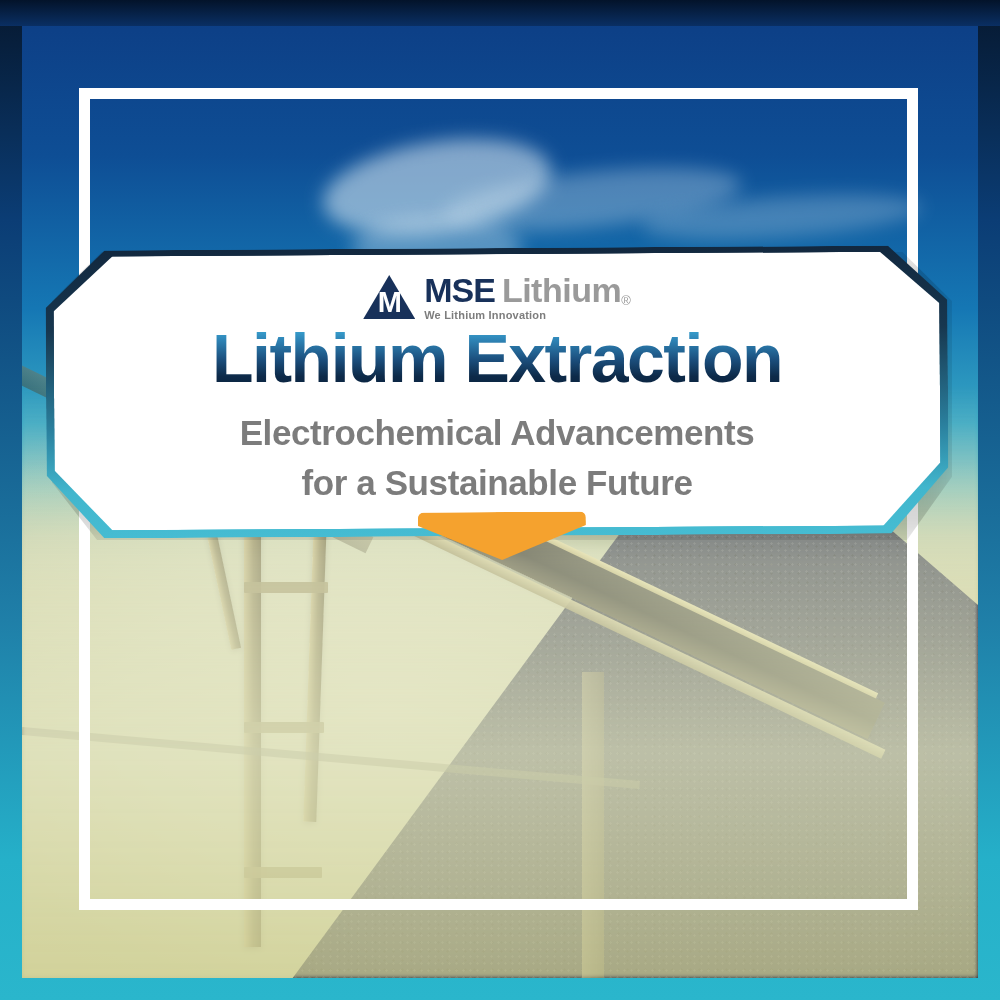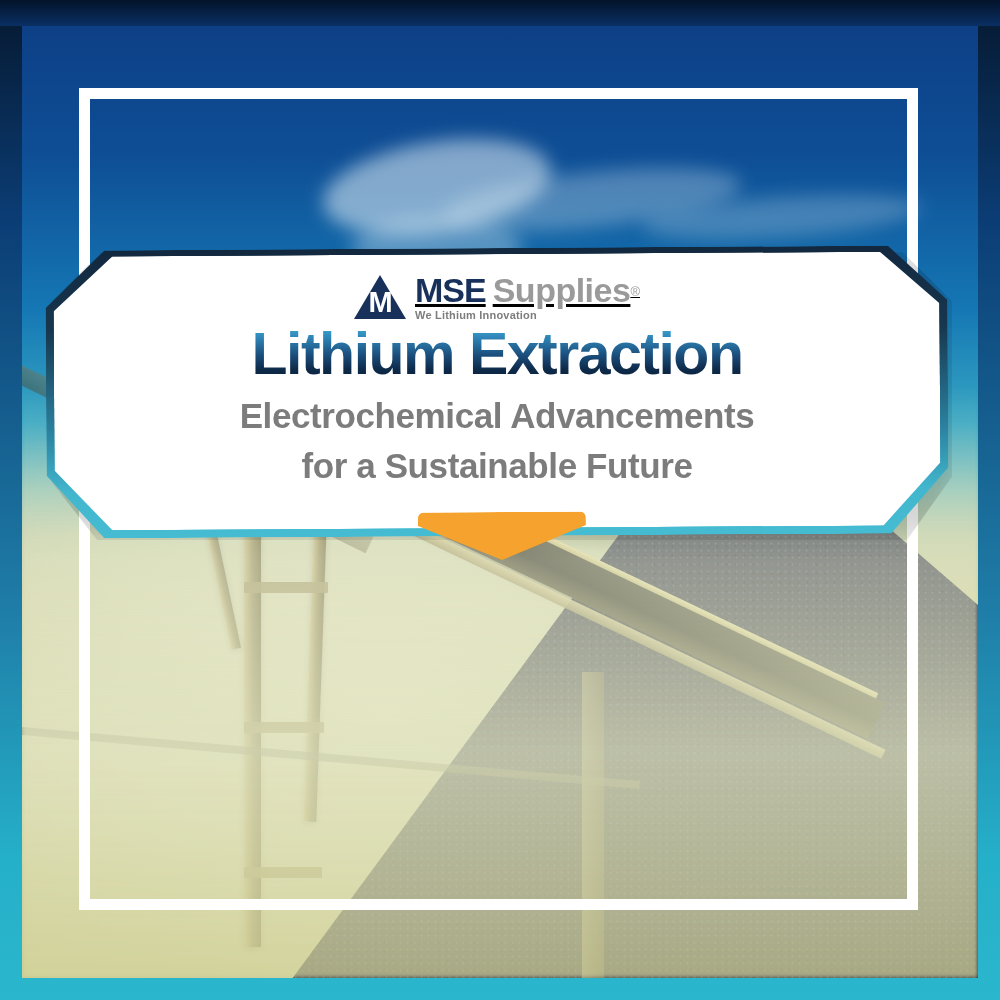--- a/index.html
+++ b/index.html
@@ -156,36 +156,36 @@
   .logo-mark .tri{
     position:absolute;inset:0;background:#18315a;
     clip-path:polygon(50% 0%, 100% 100%, 0% 100%);
   }
   .logo-mark .em{
     position:absolute;left:0;right:0;bottom:2px;text-align:center;
     font-size:29px;font-weight:800;color:#fff;letter-spacing:-1px;
     font-family:"Liberation Sans",sans-serif;line-height:1;
   }
   .logo-text{position:relative;display:flex;flex-direction:column;line-height:1;}
-  .logo-row{display:flex;align-items:center;text-decoration:underline;}
+  .logo-row{display:flex;align-items:flex-end;}
   .logo-mse{font-size:34px;font-weight:800;color:#18315a;letter-spacing:-1px;}
   .logo-sup{font-size:34px;font-weight:700;color:#9a9a9a;letter-spacing:-.5px;margin-left:7px;}
   .logo-reg{font-size:13px;color:#9a9a9a;margin-top:2px;}
   .logo-tag{font-size:11px;font-weight:700;color:#7d7d7d;margin-top:3px;letter-spacing:.2px;}
 
   
   .headline{
     margin-top:4px;
-    font-size:59px;font-weight:800;letter-spacing:-1.5px;line-height:1.02;
+    font-size:68px;font-weight:800;letter-spacing:-1.5px;line-height:1.02;
     background:linear-gradient(180deg,#3fb2dd 0%, #2f86b8 22%, #1b4e7c 52%, #0d2a49 76%, #09203a 100%);
     -webkit-background-clip:text;background-clip:text;
     color:transparent;-webkit-text-fill-color:transparent;
   }
   .subline{
-    margin-top:12px;
+    margin-top:20px;
     font-size:35px;font-weight:700;color:#7c7c7c;line-height:1.14;text-align:center;
     letter-spacing:-.4px;
   }
 
   
   .chevron{
     position:absolute;left:418px;top:512px;width:168px;height:48px;
     background:#f5a22e;
     clip-path:polygon(0% 0%, 100% 0%, 100% 28%, 50% 100%, 0% 28%);
     border-radius:6px 6px 0 0;
@@ -252,21 +252,21 @@
   <div class="card-content">
 
     <div class="logo">
       <div class="logo-mark">
         <div class="tri"></div>
         <div class="em">M</div>
       </div>
       <div class="logo-text">
         <div class="logo-row">
           <span class="logo-mse">MSE</span>
-          <span class="logo-sup">Supplies</span>
+          <span class="logo-sup">Lithium</span>
           <span class="logo-reg">®</span>
         </div>
         <div class="logo-tag">We Lithium Innovation</div>
       </div>
     </div>
 
     <div class="headline">Lithium Extraction</div>
 
     <div class="subline">Electrochemical Advancements</div>
     <div class="subline" style="margin-top:10px">for a Sustainable Future</div>

